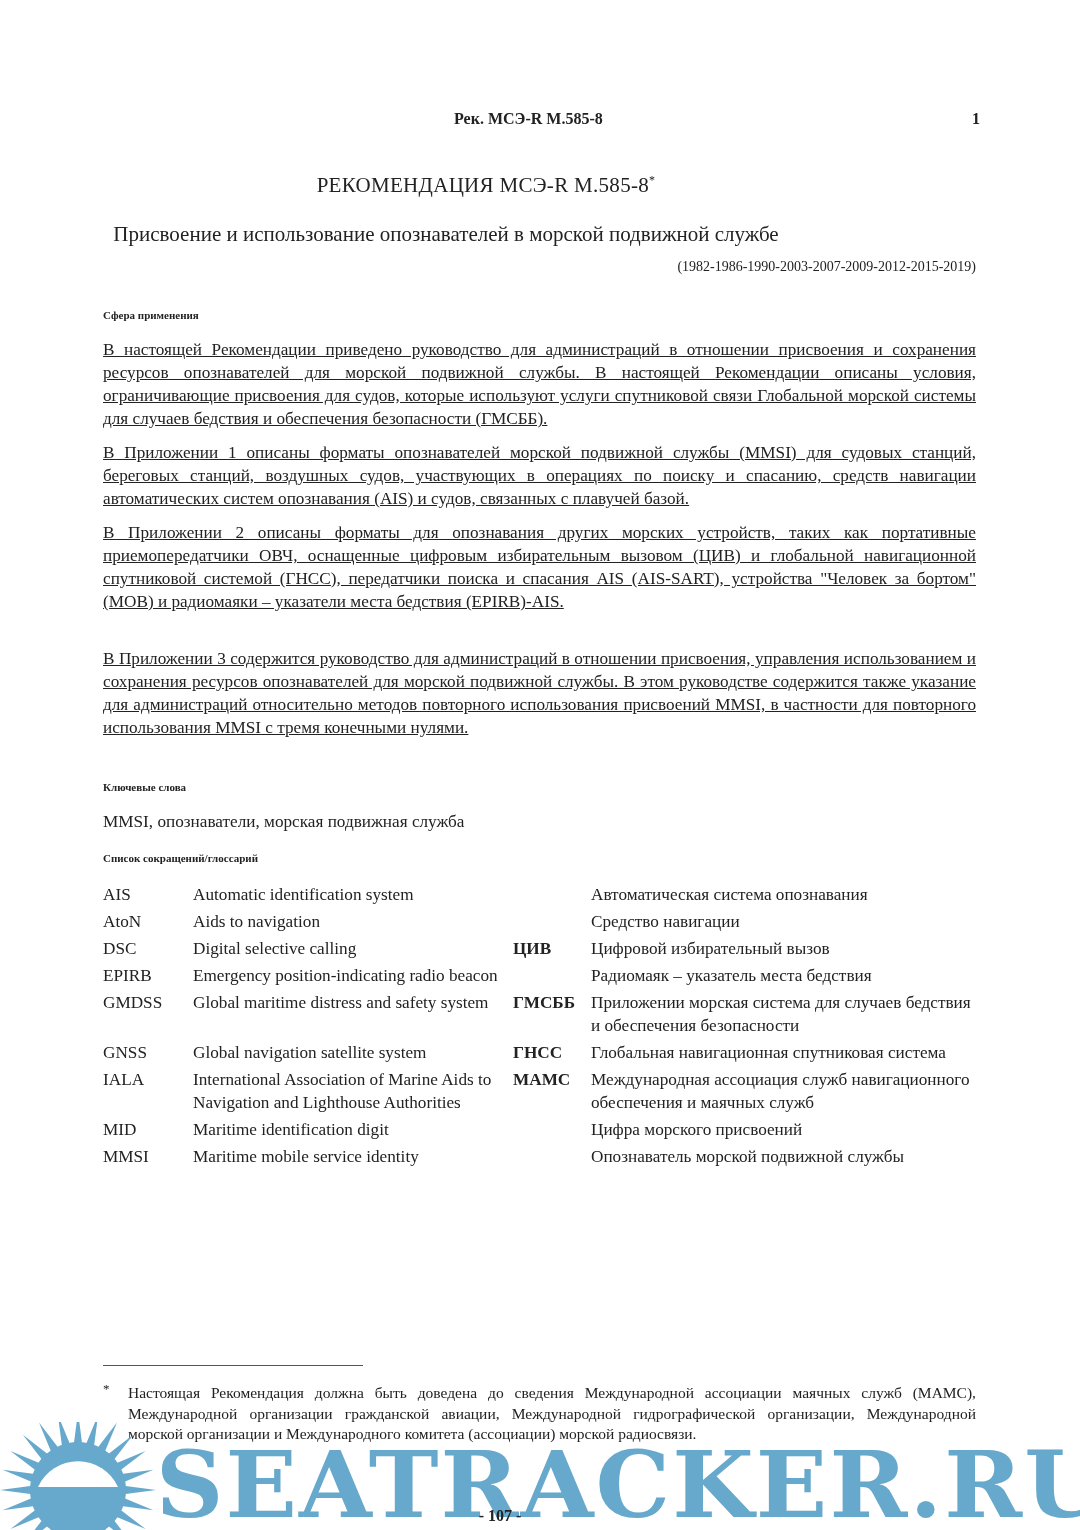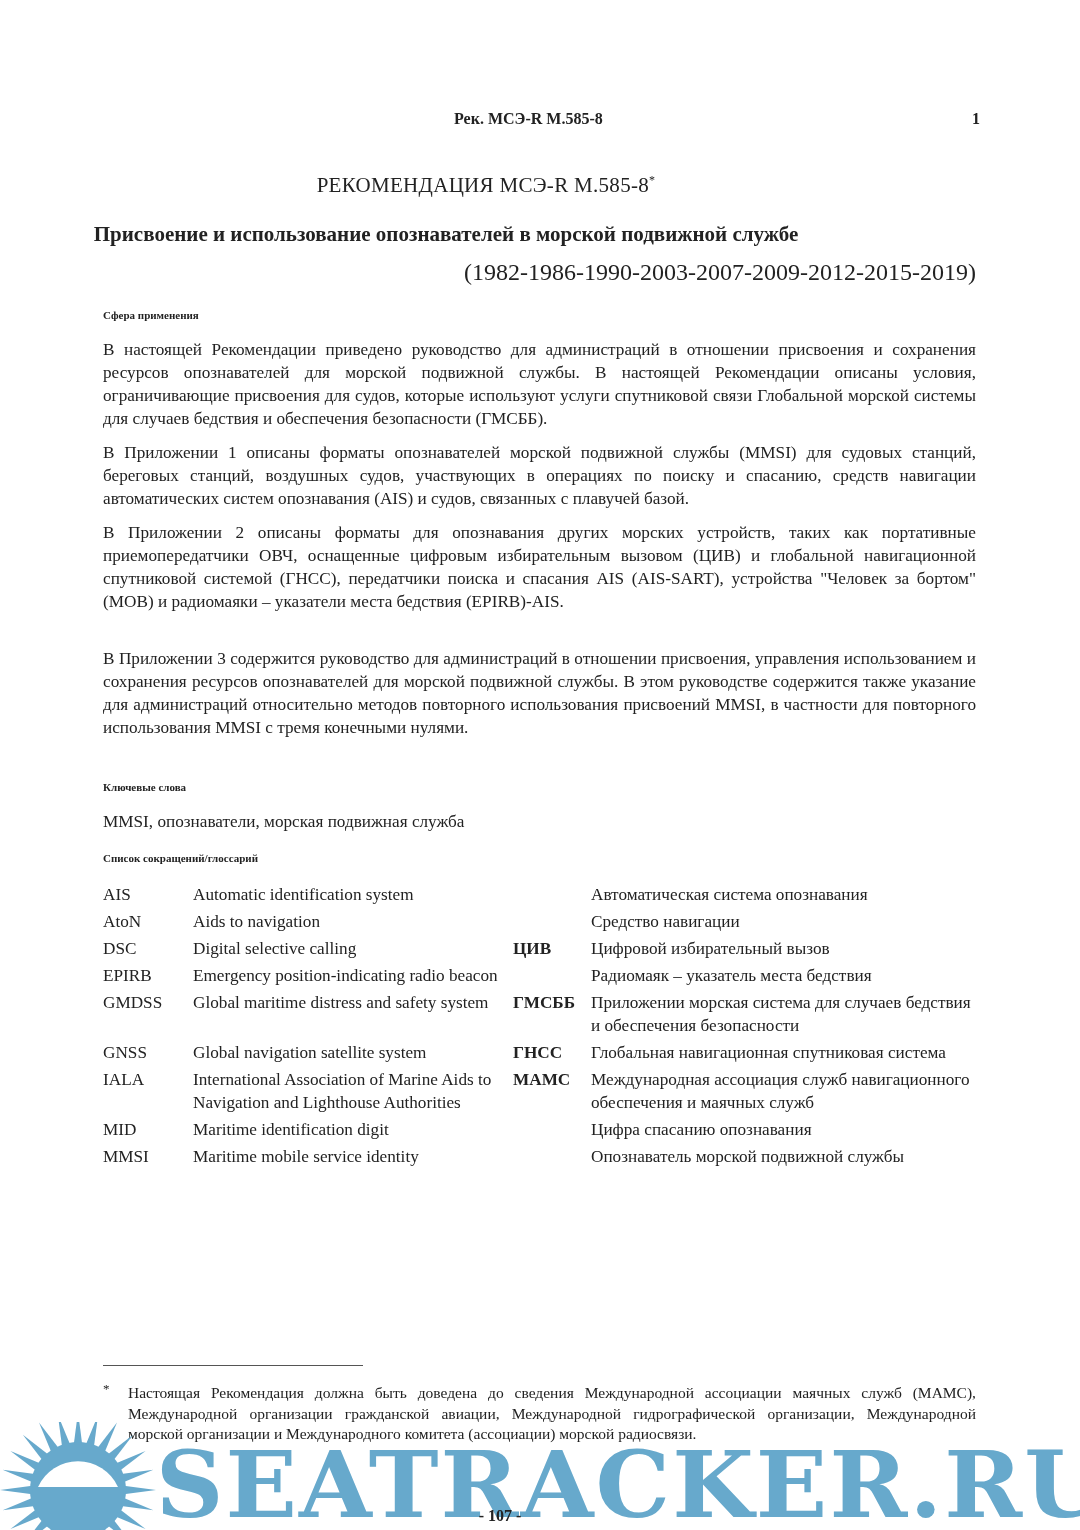--- a/index.html
+++ b/index.html
@@ -6,25 +6,25 @@
   body {
     width: 1080px; height: 1530px; background: #ffffff; position: relative; overflow: hidden;
     font-family: "Liberation Serif", "DejaVu Serif", serif; color: #222;
   }
   .page { position: absolute; left: 0; top: 0; width: 1080px; height: 1530px; margin-top: 42px; }
   .running-head { position: absolute; top: 68px; left: 0; width: 1080px; font-weight: bold; font-size: 16px; }
   .running-head .ref { position: absolute; left: 454px; }
   .running-head .num { position: absolute; left: 972px; }
   .rec-title { position: absolute; top: 131px; left: 0; width: 972px; text-align: center; font-size: 21px; letter-spacing: 0.3px; }
   .rec-title sup { font-size: 12px; }
-  .main-title { position: absolute; top: 180px; left: 0; width: 892px; text-align: center; font-size: 21px; font-weight: bold; }
-  .years { position: absolute; top: 217px; right: 104px; font-size: 24px; }
+  .main-title { position: absolute; top: 180px; left: 0; width: 892px; text-align: center; font-size: 21px; font-weight: normal; }
+  .years { position: absolute; top: 217px; right: 104px; font-size: 14px; }
   .content { position: absolute; left: 103px; width: 873px; font-size: 17.2px; line-height: 23px; }
   .heading { font-weight: bold; font-size: 11px; }
-  .para { text-align: justify; }
+  .para { text-align: justify; text-decoration: underline; }
   .gloss { position: absolute; left: 103px; top: 841px; width: 873px; font-size: 17.2px; line-height: 23px; }
   .grow { display: flex; margin-bottom: 4px; }
   .g-abbr { width: 90px; flex-shrink: 0; }
   .g-en { width: 320px; flex-shrink: 0; }
   .g-ru-abbr { width: 78px; flex-shrink: 0; font-weight: bold; }
   .g-ru { flex: 1; }
   .fn-rule { position: absolute; left: 103px; top: 1323px; width: 260px; height: 1px; background: #555; }
   .footnote { position: absolute; left: 103px; top: 1341px; width: 873px; font-size: 15.5px; line-height: 20.5px; }
   .footnote .star { position: absolute; left: 0; top: -4px; font-size: 13px; }
   .footnote .fn-text { margin-left: 25px; text-align: justify; }
@@ -103,21 +103,21 @@
     <div class="grow">
       <div class="g-abbr">IALA</div>
       <div class="g-en">International Association of Marine Aids to Navigation and Lighthouse Authorities</div>
       <div class="g-ru-abbr">МАМС</div>
       <div class="g-ru">Международная ассоциация служб навигационного обеспечения и маячных служб</div>
     </div>
     <div class="grow">
       <div class="g-abbr">MID</div>
       <div class="g-en">Maritime identification digit</div>
       <div class="g-ru-abbr"></div>
-      <div class="g-ru">Цифра спасанию опознавания</div>
+      <div class="g-ru">Цифра морского присвоений</div>
     </div>
     <div class="grow">
       <div class="g-abbr">MMSI</div>
       <div class="g-en">Maritime mobile service identity</div>
       <div class="g-ru-abbr"></div>
       <div class="g-ru">Опознаватель морской подвижной службы</div>
     </div>
   </div>
 
   <div class="fn-rule"></div>

